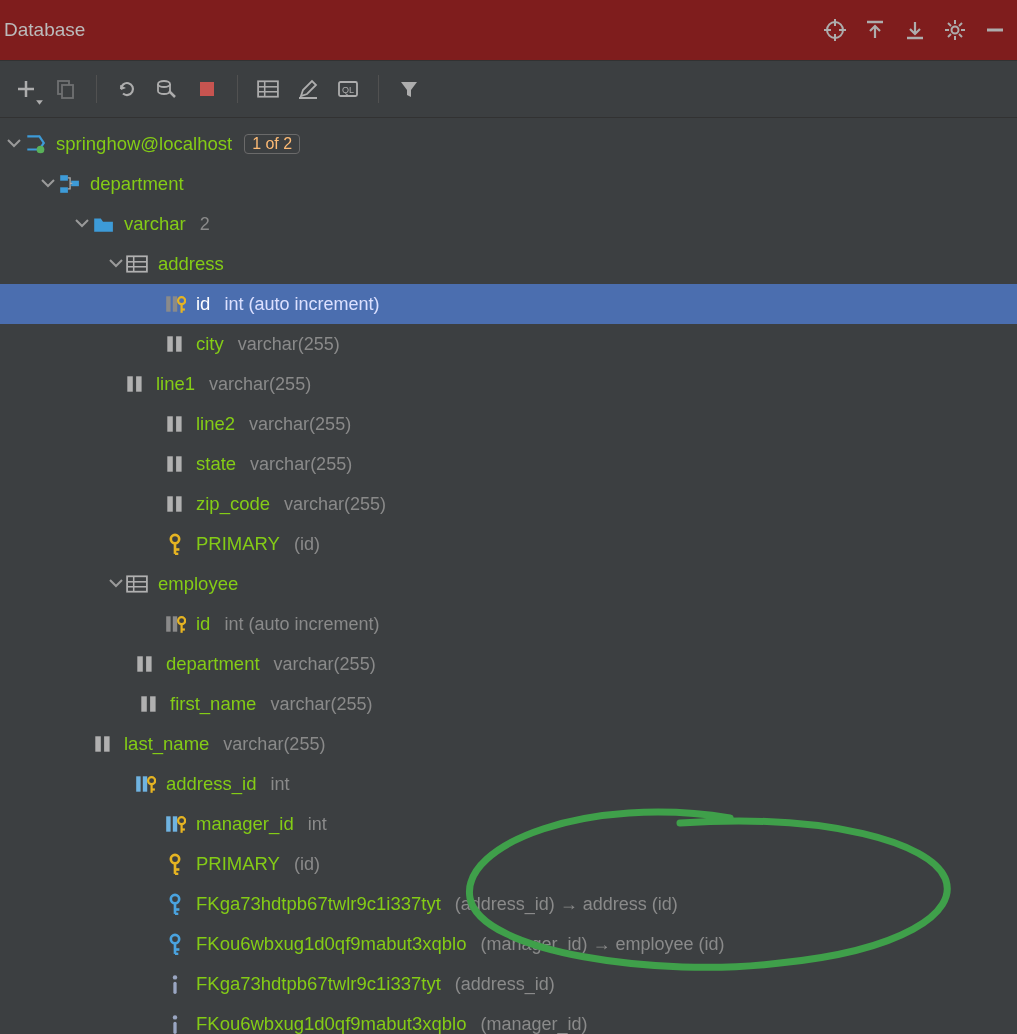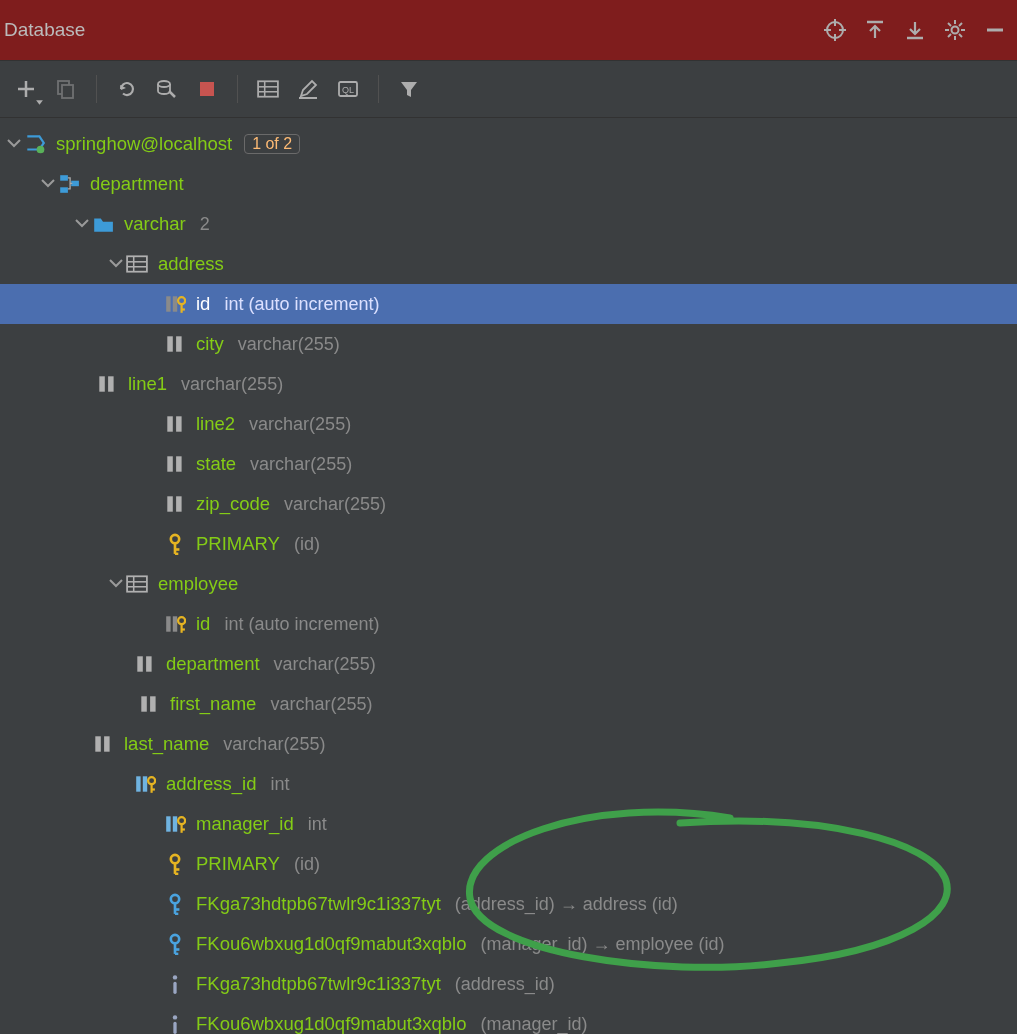--- a/index.html
+++ b/index.html
@@ -336,21 +336,21 @@
     <div class="row" style="padding-left:146px">
       <svg class="chevron blank" viewBox="0 0 16 16"></svg>
       <span class="icon tbl">
           <svg viewBox="0 0 20 20">
             <use href="#ico-col"></use>
           </svg>
         </span>
       <span class="label">city</span>
       <span class="muted">varchar(255)</span>
     </div>
-    <div class="row" style="padding-left:78px">
+    <div class="row" style="padding-left:106px">
       <svg class="chevron blank" viewBox="0 0 16 16"></svg>
       <span class="icon tbl">
           <svg viewBox="0 0 20 20">
             <use href="#ico-col"></use>
           </svg>
         </span>
       <span class="label">line1</span>
       <span class="muted">varchar(255)</span>
     </div>
     <div class="row" style="padding-left:146px">

